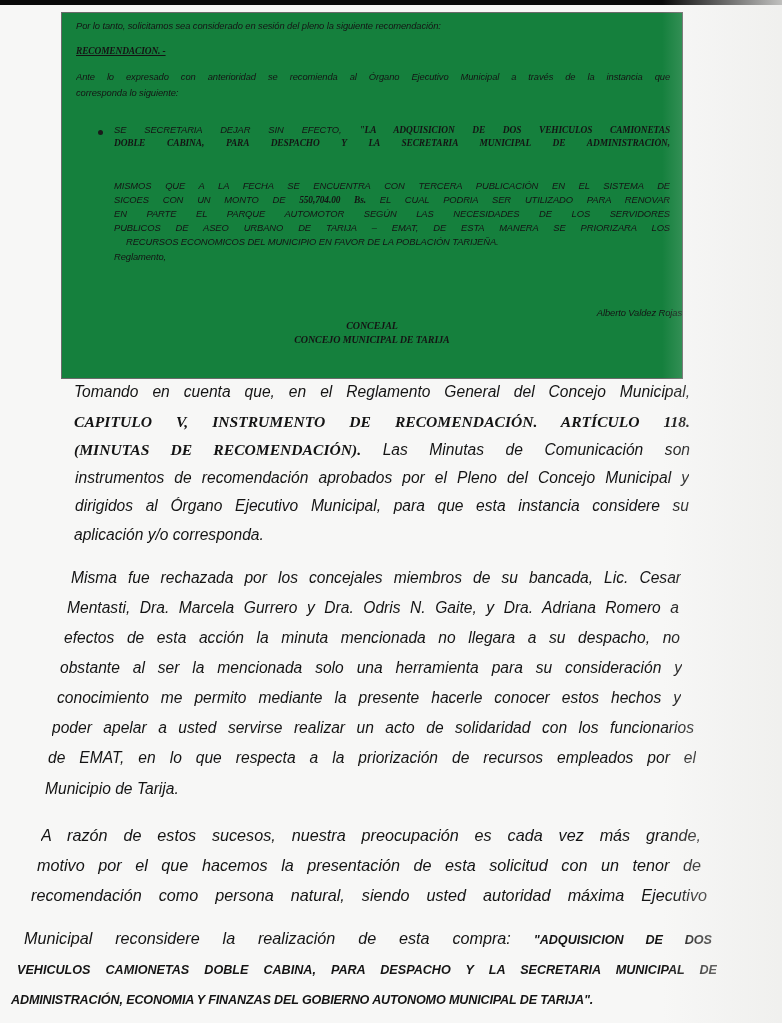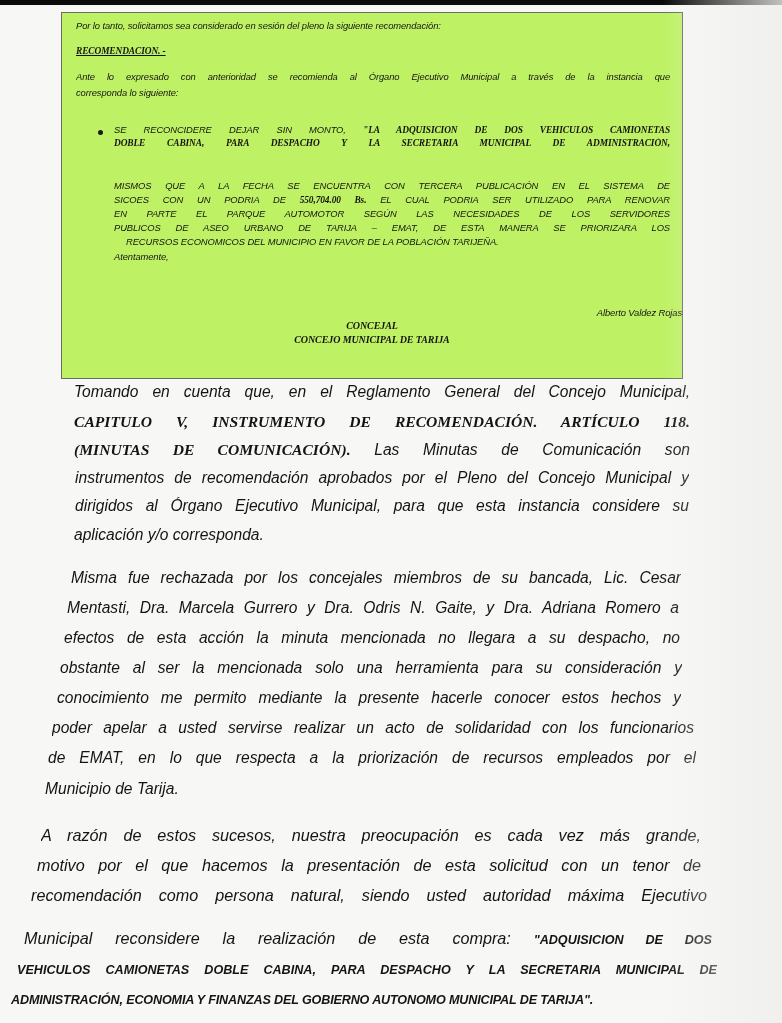--- a/index.html
+++ b/index.html
@@ -9,21 +9,21 @@
     font-family: "Liberation Sans", sans-serif;
     color: #141414;
     position: relative;
   }
   .topbar { position: absolute; left: 0; top: 0; width: 782px; height: 5px; background: #0a0a0a; }
   .shade { position: absolute; right: 0; top: 0; width: 120px; height: 1023px;
     background: linear-gradient(to right, rgba(247,247,246,0), rgba(238,238,236,0.8)); }
   .box {
     position: absolute; left: 61px; top: 12px; width: 622px; height: 367px;
     border: 1.5px solid #6a6a6a; box-sizing: border-box;
-    background: #bef264;
+    background: #15803d;
   }
   .ln { position: absolute; white-space: nowrap; font-style: italic; }
   .j { text-align: justify; text-align-last: justify; white-space: normal; overflow: hidden; }
   .box .ln { font-size: 9.4px; letter-spacing: -0.1px; }
   .b { font-weight: bold; font-family: Liberation Serif, serif; }
   .u { text-decoration: underline; }
   .bullet { position: absolute; left: 36px; top: 117px; width: 5px; height: 5px; border-radius: 50%; background: #1a1a1a; }
   .main .ln { font-size: 15.6px; }
   .caps { font-size: 12.6px !important; font-weight: bold; text-align: center; }
 </style>
@@ -33,44 +33,44 @@
 <div class="topbar"></div>
 
 <div class="box">
   <div class="ln" style="left:14px;top:7px;">Por lo tanto, solicitamos sea considerado en sesión del pleno la siguiente recomendación:</div>
   <div class="ln b u" style="left:14px;top:33px;">RECOMENDACION. -</div>
   <div class="ln j" style="left:14px;top:58px;width:594px;">Ante lo expresado con anterioridad se recomienda al Órgano Ejecutivo Municipal a través de la instancia que</div>
   <div class="ln" style="left:14px;top:74px;">corresponda lo siguiente:</div>
 
   <span class="bullet"></span>
   <div class="ln j" style="left:52px;top:111px;width:556px;">
-    <span>SE RECONCIDERE DEJAR SIN MONTO, </span><span class="b">"LA ADQUISICION DE DOS VEHICULOS CAMIONETAS</span>
+    <span>SE SECRETARIA DEJAR SIN EFECTO, </span><span class="b">"LA ADQUISICION DE DOS VEHICULOS CAMIONETAS</span>
   </div>
   <div class="ln j b" style="left:52px;top:125px;width:556px;">DOBLE CABINA, PARA DESPACHO Y LA SECRETARIA MUNICIPAL DE ADMINISTRACIÓN,</div>
 
   <div class="ln j" style="left:52px;top:167px;width:556px;">MISMOS QUE A LA FECHA SE ENCUENTRA CON TERCERA PUBLICACIÓN EN EL SISTEMA DE</div>
   <div class="ln j" style="left:52px;top:181px;width:556px;">
-    <span>SICOES CON UN PODRIA DE </span><span class="b">550,704.00 Bs.</span><span> EL CUAL PODRIA SER UTILIZADO PARA RENOVAR</span>
+    <span>SICOES CON UN MONTO DE </span><span class="b">550,704.00 Bs.</span><span> EL CUAL PODRIA SER UTILIZADO PARA RENOVAR</span>
   </div>
   <div class="ln j" style="left:52px;top:195px;width:556px;">EN PARTE EL PARQUE AUTOMOTOR SEGÚN LAS NECESIDADES DE LOS SERVIDORES</div>
   <div class="ln j" style="left:52px;top:209px;width:556px;">PUBLICOS DE ASEO URBANO DE TARIJA – EMAT, DE ESTA MANERA SE PRIORIZARA LOS</div>
   <div class="ln" style="left:64px;top:223px;">RECURSOS ECONOMICOS DEL MUNICIPIO EN FAVOR DE LA POBLACIÓN TARIJEÑA.</div>
-  <div class="ln" style="left:52px;top:238px;">Atentamente,</div>
+  <div class="ln" style="left:52px;top:238px;">Reglamento,</div>
 
   <div class="ln" style="left:0;width:620px;top:294px;text-align:right;">Alberto Valdez Rojas</div>
   <div class="ln b" style="left:0;width:620px;top:307px;text-align:center;font-size:10px;">CONCEJAL</div>
   <div class="ln b" style="left:0;width:620px;top:321px;text-align:center;font-size:10px;">CONCEJO MUNICIPAL DE TARIJA</div>
 </div>
 
 <div class="main">
 
   <div class="ln j" style="left:74px;top:383px;width:616px;">Tomando en cuenta que, en el Reglamento General del Concejo Municipal,</div>
   <div class="ln j b" style="left:74px;top:413px;width:616px;">CAPITULO V, INSTRUMENTO DE RECOMENDACIÓN. ARTÍCULO 118.</div>
   <div class="ln j" style="left:74px;top:441px;width:616px;">
-    <span class="b">(MINUTAS DE COMUNICACIÓN).</span><span> Las Minutas de Comunicación son</span>
+    <span class="b">(MINUTAS DE RECOMENDACIÓN).</span><span> Las Minutas de Comunicación son</span>
   </div>
   <div class="ln j" style="left:75px;top:469px;width:614px;">instrumentos de recomendación aprobados por el Pleno del Concejo Municipal y</div>
   <div class="ln j" style="left:75px;top:497px;width:614px;">dirigidos al Órgano Ejecutivo Municipal, para que esta instancia considere su</div>
   <div class="ln" style="left:74px;top:526px;">aplicación y/o corresponda.</div>
 
   <div class="ln j" style="left:71px;top:569px;width:610px;">Misma fue rechazada por los concejales miembros de su bancada, Lic. Cesar</div>
   <div class="ln j" style="left:67px;top:599px;width:612px;">Mentasti, Dra. Marcela Gurrero y Dra. Odris N. Gaite, y Dra. Adriana Romero  a</div>
   <div class="ln j" style="left:64px;top:629px;width:616px;">efectos de esta acción la minuta mencionada no llegara a su despacho, no</div>
   <div class="ln j" style="left:60px;top:659px;width:622px;">obstante al ser la mencionada solo una herramienta para su consideración y</div>
   <div class="ln j" style="left:57px;top:689px;width:624px;">conocimiento me permito mediante la presente hacerle conocer estos hechos y</div>

